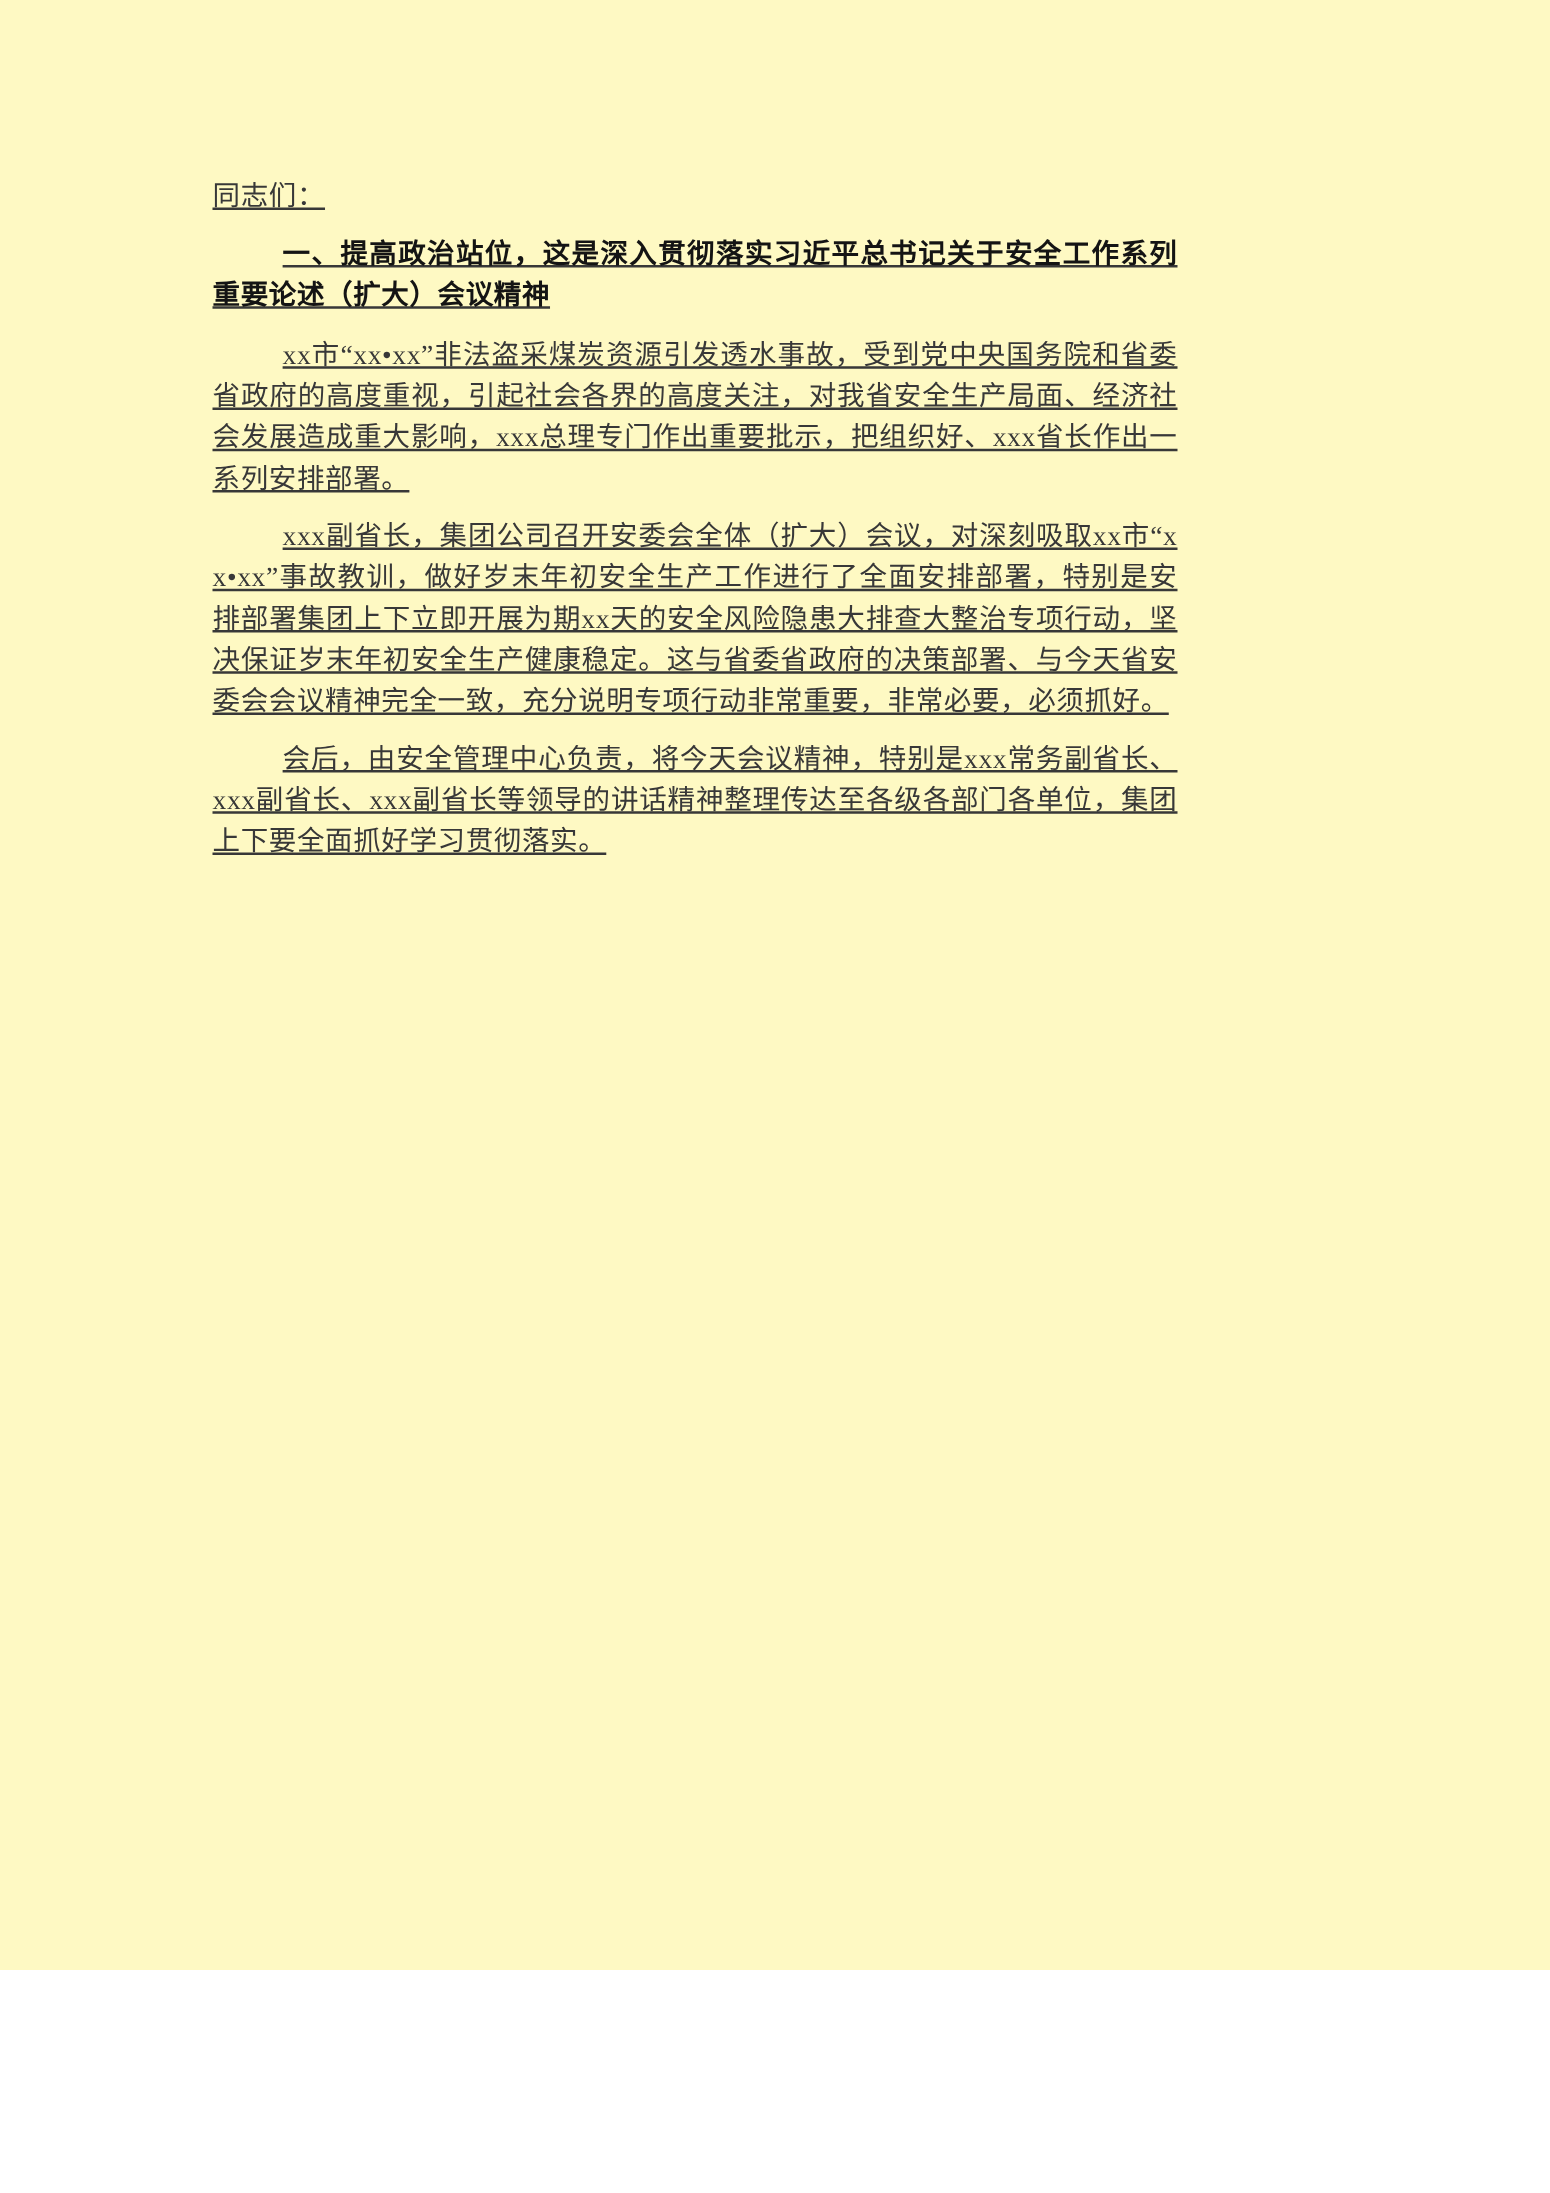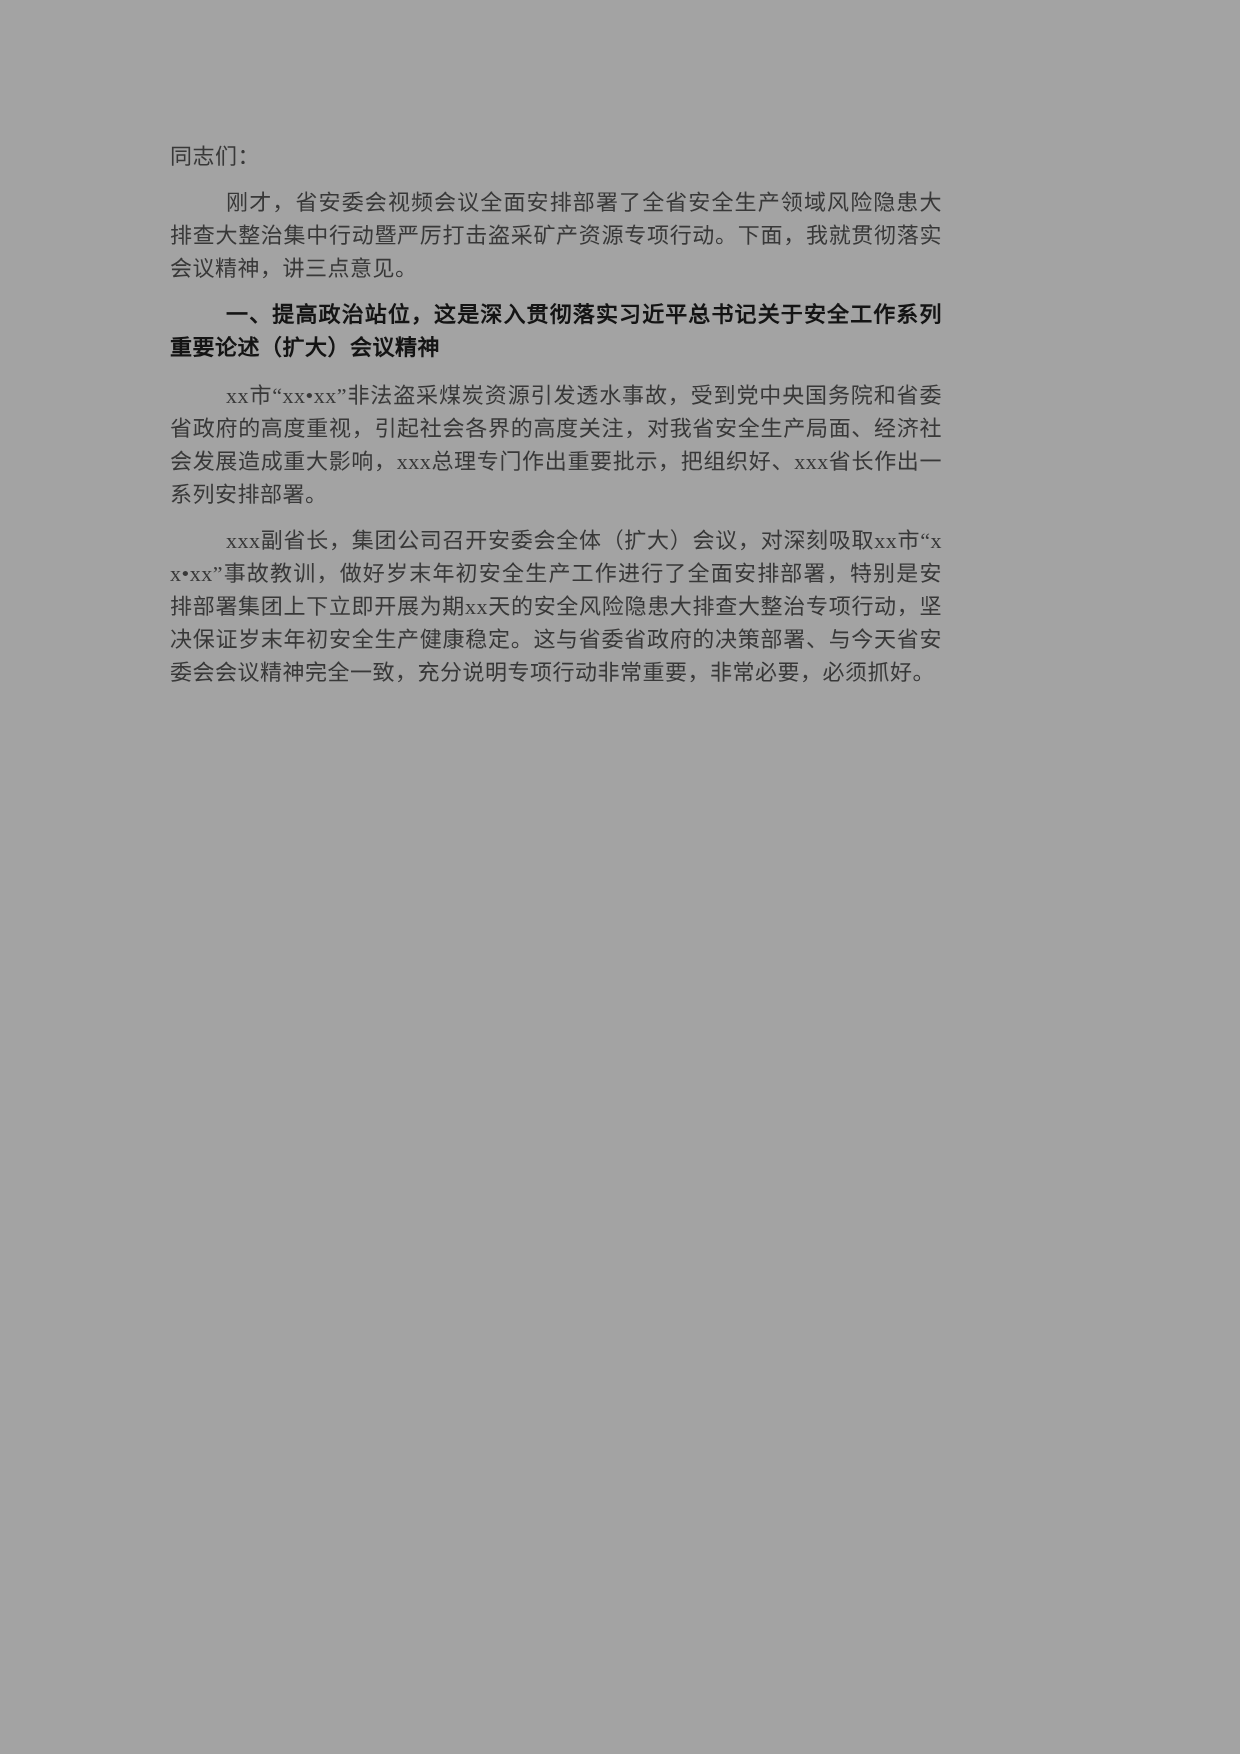--- a/index.html
+++ b/index.html
@@ -10,23 +10,24 @@
   body {
     width: 1240px;
     min-height: 1754px;
     font-family: "Liberation Serif", "DejaVu Serif", serif;
     color: #383838;
     overflow: hidden;
   }
   .page {
     box-sizing: border-box;
     width: 1240px;
-    height: 1754px;
+    height: 1576px;
     padding: 140px 298px 60px 170px;
-    background: #a3a3a3;
+    background: #fef9c3;
+    text-decoration: underline;
   }
   .doc p {
     margin: 0 0 13px 0;
     font-size: 22px;
     line-height: 33px;
     text-align: justify;
     word-break: break-all;
     letter-spacing: 0.5px;
   }
   .doc p.salutation {
@@ -46,26 +47,26 @@
     margin-bottom: 0;
   }
 </style>
 </head>
 <body>
 
 <div class="page">
   <div class="doc">
     <p class="salutation">同志们：</p>
 
-    <p class="body-para">刚才，省安委会视频会议全面安排部署了全省安全生产领域风险隐患大排查大整治集中行动暨严厉打击盗采矿产资源专项行动。下面，我就贯彻落实会议精神，讲三点意见。</p>
 
     <p class="heading">一、提高政治站位，这是深入贯彻落实习近平总书记关于安全工作系列重要论述（扩大）会议精神</p>
 
     <p class="body-para">xx市“xx•xx”非法盗采煤炭资源引发透水事故，受到党中央国务院和省委省政府的高度重视，引起社会各界的高度关注，对我省安全生产局面、经济社会发展造成重大影响，xxx总理专门作出重要批示，把组织好、xxx省长作出一系列安排部署。</p>
 
 
     <p class="body-para">xxx副省长，集团公司召开安委会全体（扩大）会议，对深刻吸取xx市“xx•xx”事故教训，做好岁末年初安全生产工作进行了全面安排部署，特别是安排部署集团上下立即开展为期xx天的安全风险隐患大排查大整治专项行动，坚决保证岁末年初安全生产健康稳定。这与省委省政府的决策部署、与今天省安委会会议精神完全一致，充分说明专项行动非常重要，非常必要，必须抓好。</p>
 
 
+    <p class="body-para">会后，由安全管理中心负责，将今天会议精神，特别是xxx常务副省长、xxx副省长、xxx副省长等领导的讲话精神整理传达至各级各部门各单位，集团上下要全面抓好学习贯彻落实。</p>
 
 
   </div>
 </div>
 
 </body></html>

